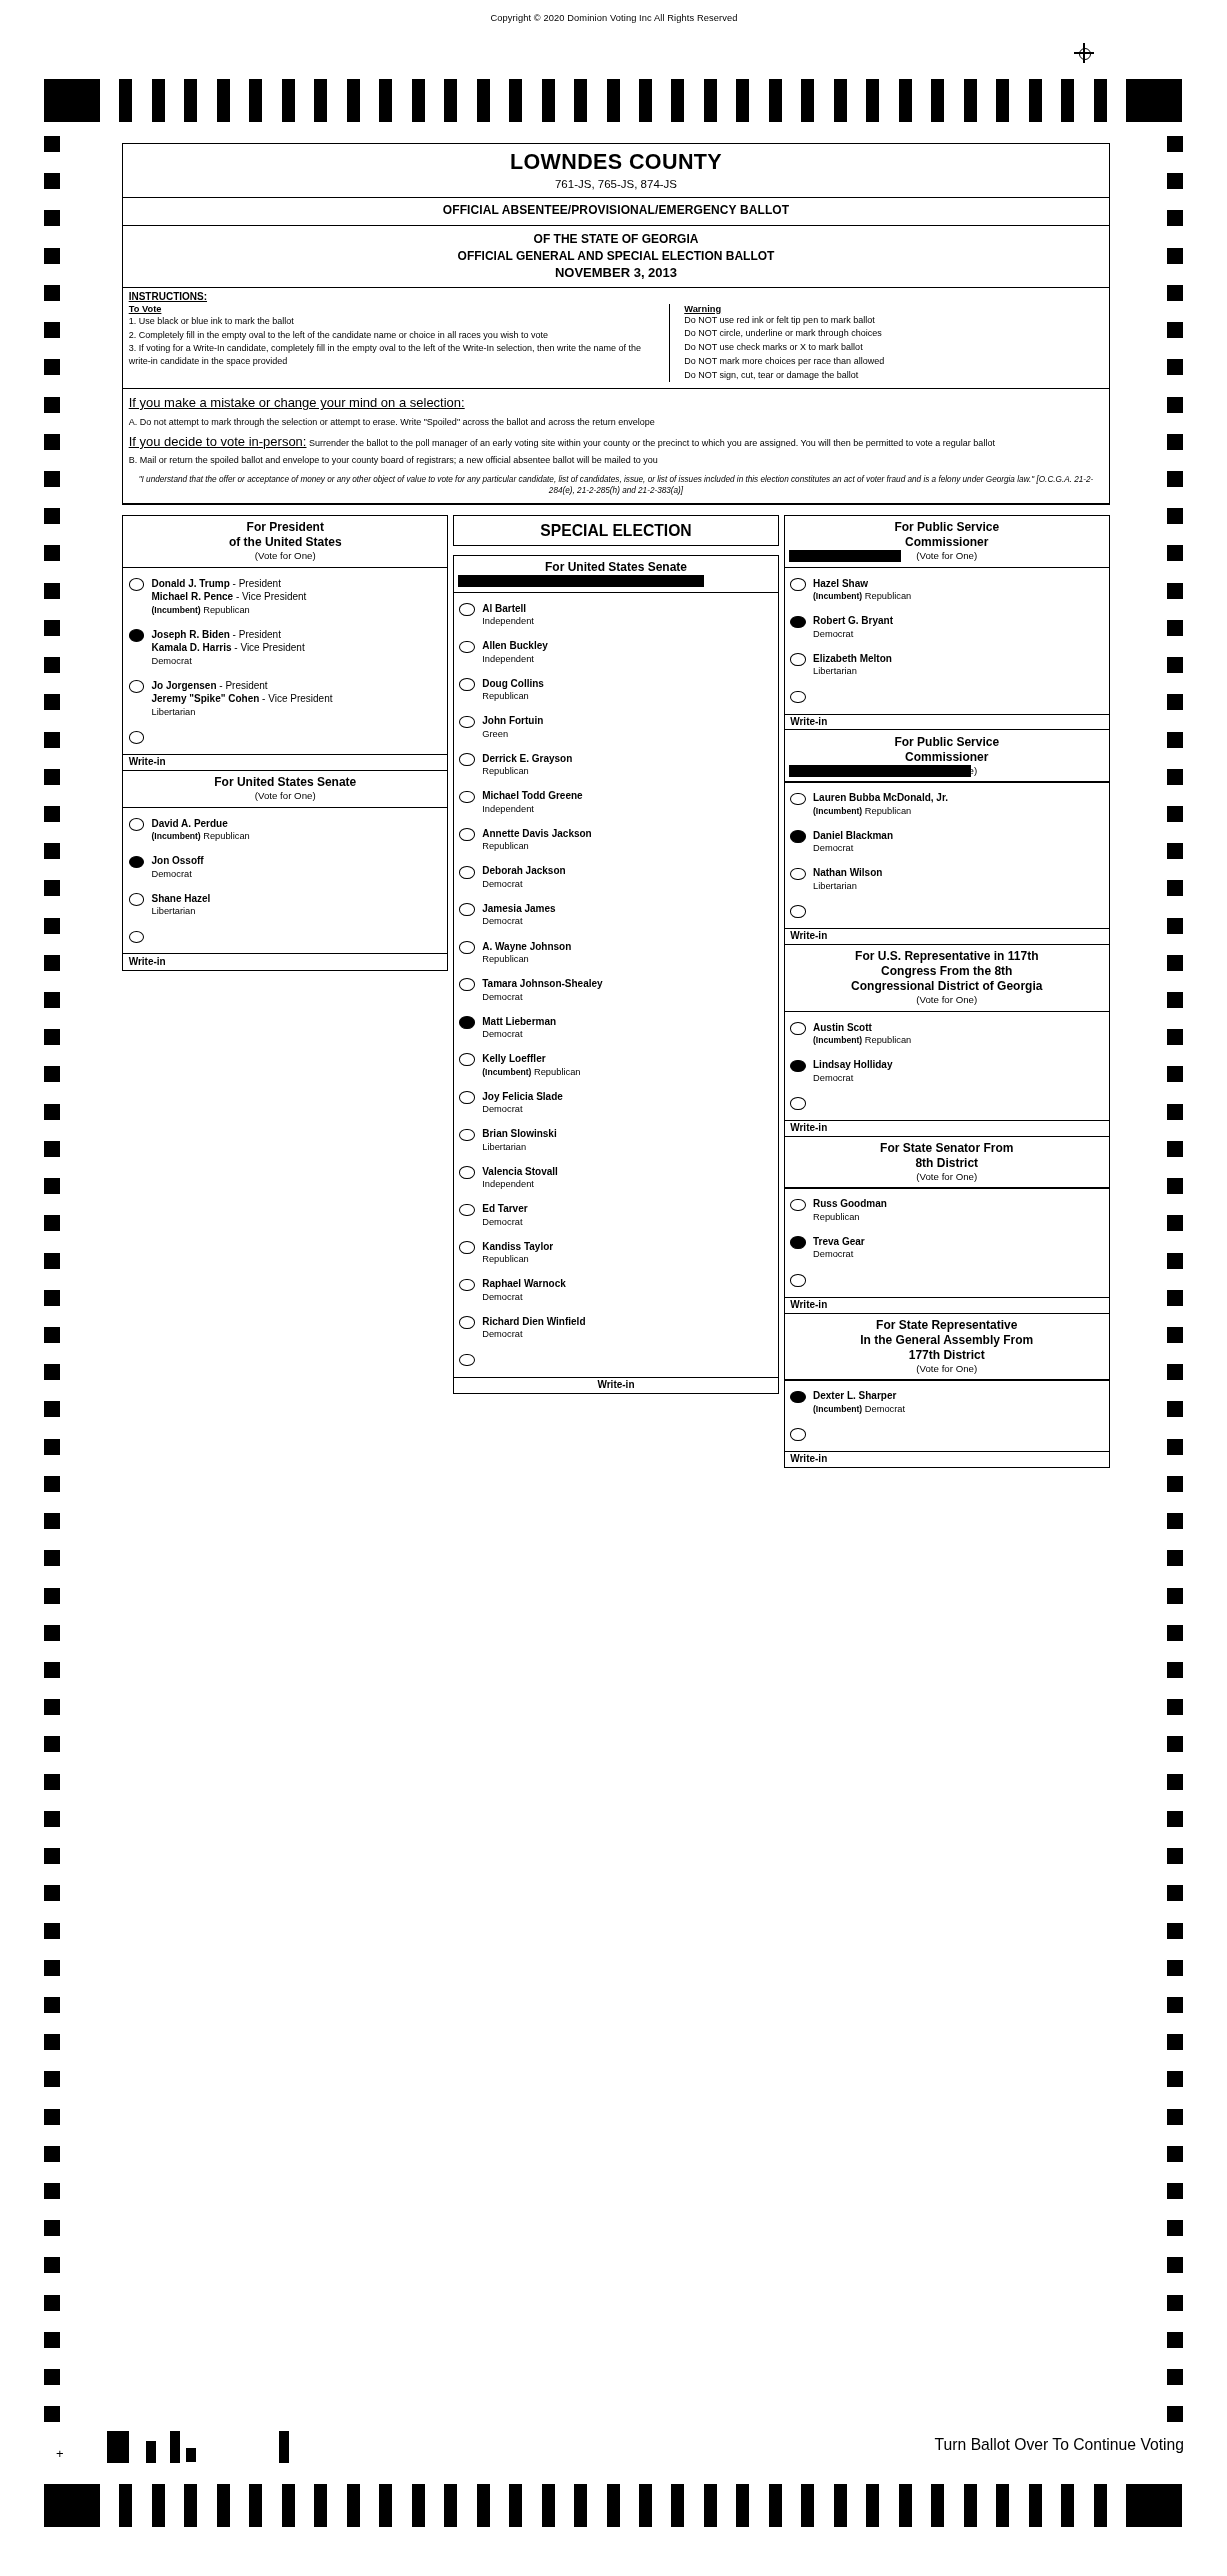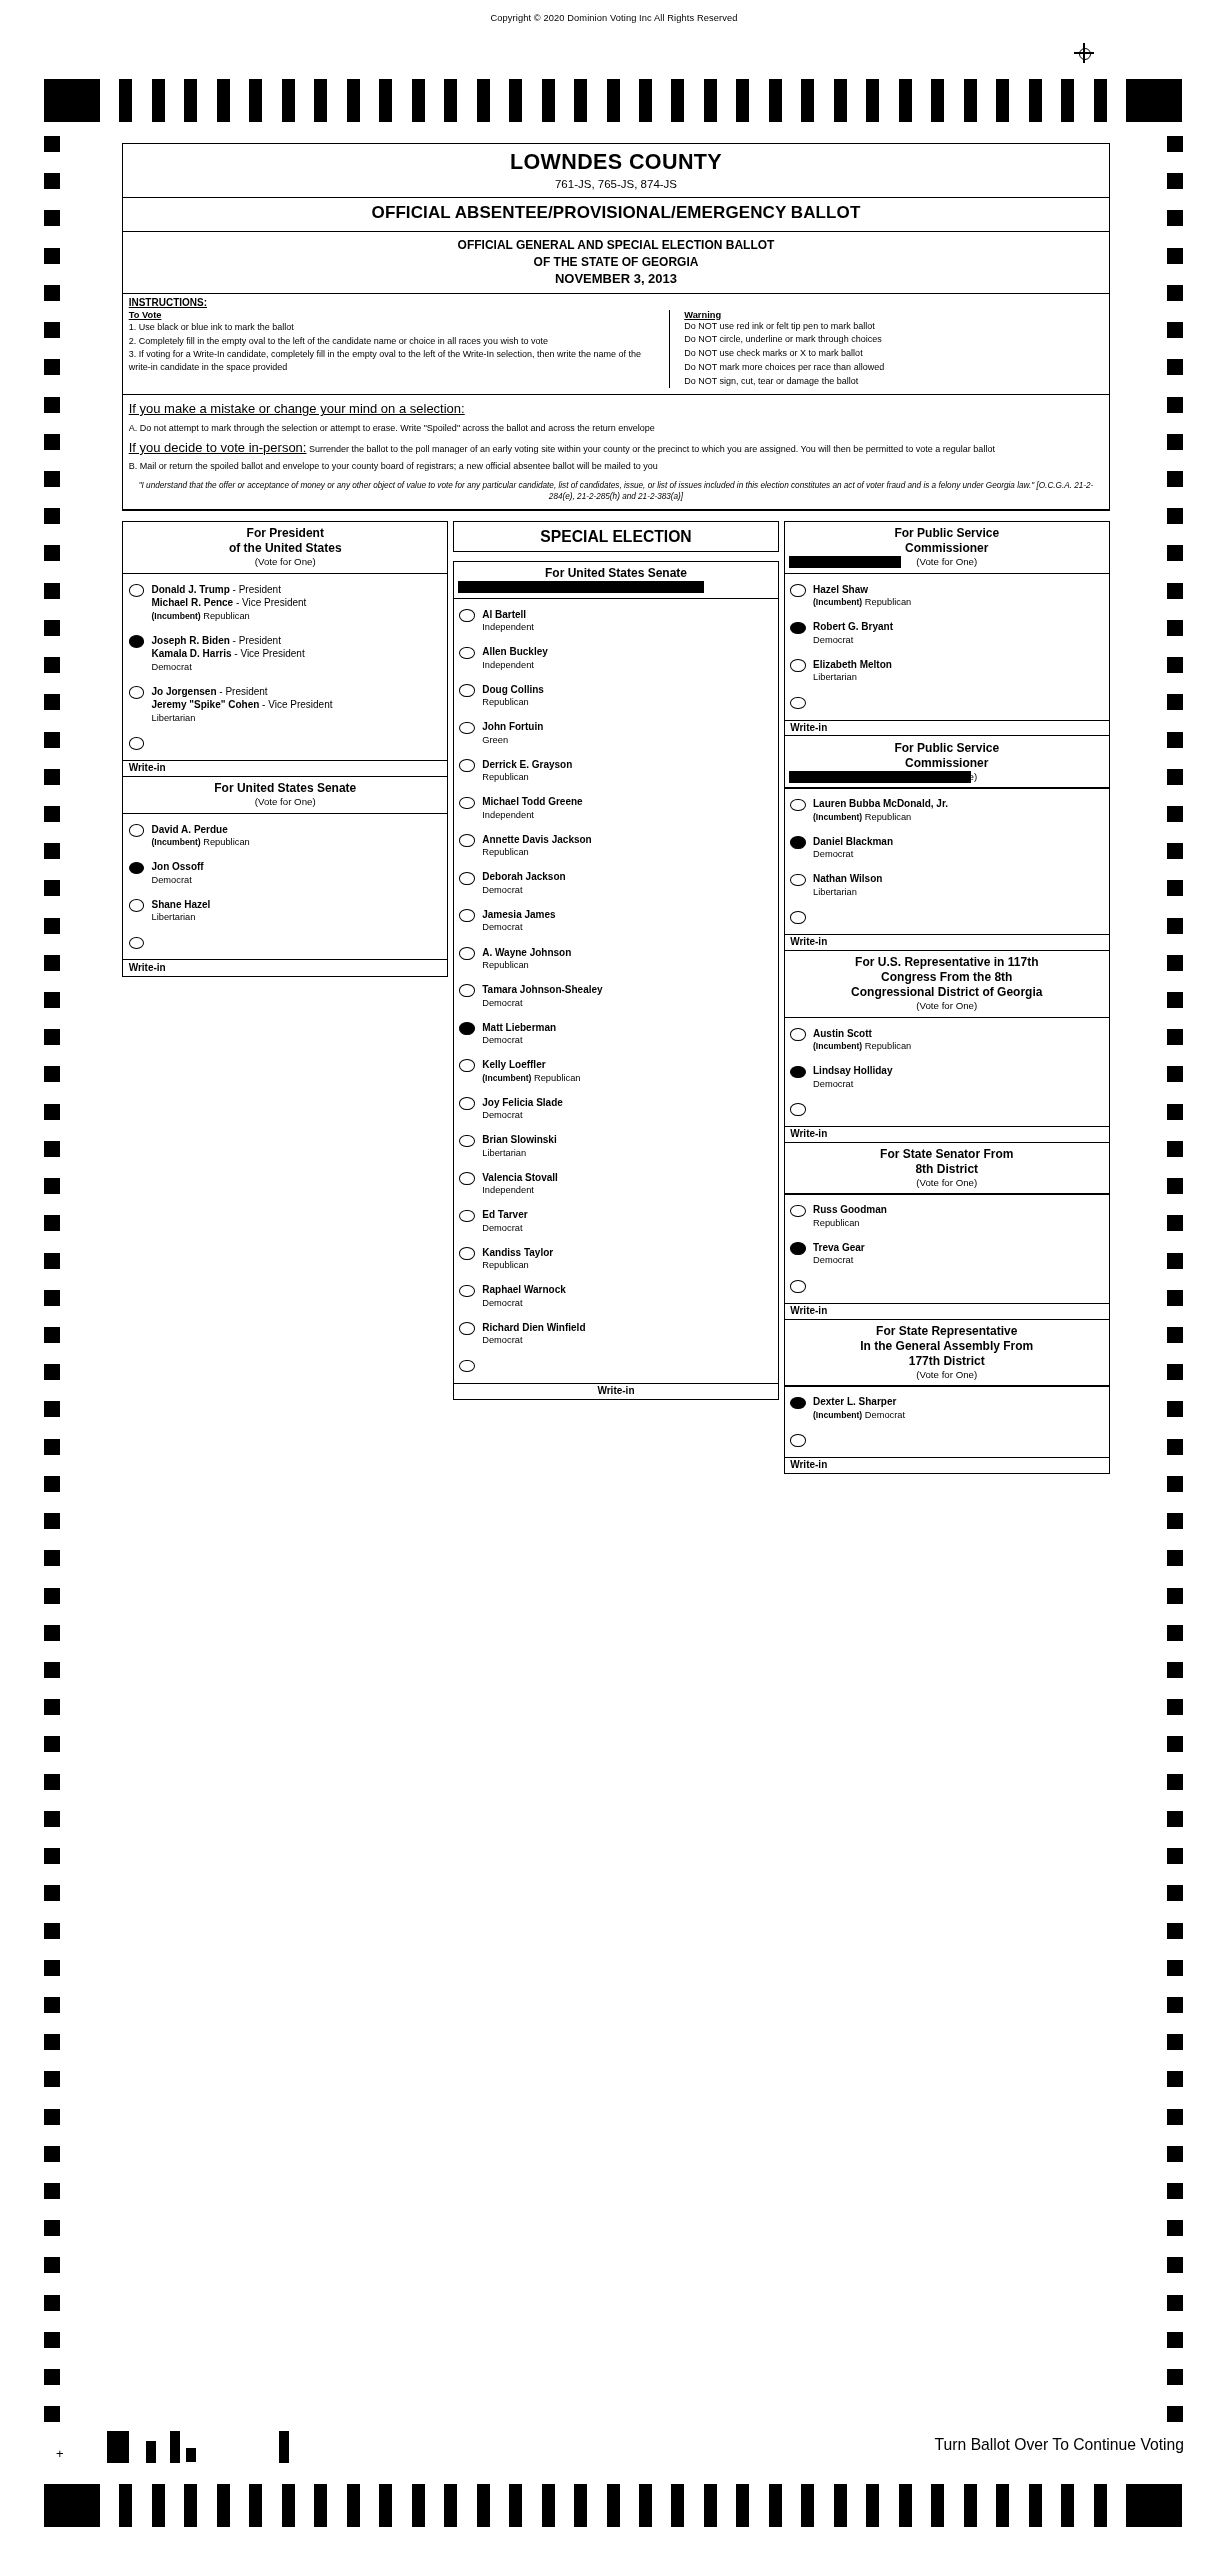--- a/index.html
+++ b/index.html
@@ -31,21 +31,21 @@
   .sm{position:absolute;background:#000;}
 
   .turnover{position:absolute;right:44px;top:2436px;font-size:15.7px;font-weight:normal;}
 
   
   .ballot{position:absolute;left:122px;top:143px;width:988px;}
   .hdrbox{border:1.4px solid #000;}
   .hdr-sec{border-bottom:1.4px solid #000;padding:5.7px 4.3px 7.2px;text-align:center;}
   .county{font-size:21.5px;font-weight:bold;letter-spacing:0.4px;}
   .codes{font-size:11.5px;margin-top:2.9px;}
-  .official{font-size:17px;font-weight:bold;letter-spacing:0.1px;}
+  .official{font-size:12px;font-weight:bold;letter-spacing:0.1px;}
   .sub1{font-size:12px;font-weight:bold;line-height:1.35;}
   .date{font-size:13px;font-weight:bold;margin-top:1.4px;}
 
   .instr{border-bottom:1.4px solid #000;padding:2.9px 5.7px 5.7px;}
   .instr-title{font-size:10px;font-weight:bold;text-decoration:underline;margin-bottom:1.4px;}
   .instr-cols{display:flex;gap:0;}
   .instr-left{width:56%;padding-right:7.2px;}
   .instr-right{width:44%;border-left:1.4px solid #000;padding-left:14px;}
   .ul-bold{font-weight:bold;text-decoration:underline;font-size:9.3px;}
   .instr-list{font-size:9px;line-height:1.45;margin:1.4px 0 0 0;padding:0;list-style:none;}
@@ -302,22 +302,22 @@
 
     <div class="hdrbox">
       <div class="hdr-sec">
         <div class="county">LOWNDES COUNTY</div>
         <div class="codes">761-JS, 765-JS, 874-JS</div>
       </div>
       <div class="hdr-sec">
         <div class="official">OFFICIAL ABSENTEE/PROVISIONAL/EMERGENCY BALLOT</div>
       </div>
       <div class="hdr-sec">
+        <div class="sub1">OF THE STATE OF GEORGIA</div>
         <div class="sub1">OFFICIAL GENERAL AND SPECIAL ELECTION BALLOT</div>
-        <div class="sub1">OF THE STATE OF GEORGIA</div>
         <div class="date">NOVEMBER 3, 2013</div>
       </div>
 
       <div class="instr">
         <div class="instr-title">INSTRUCTIONS:</div>
         <div class="instr-cols">
           <div class="instr-left">
             <div class="ul-bold">To Vote</div>
             <ul class="instr-list">
               <li>1. Use black or blue ink to mark the ballot</li>

